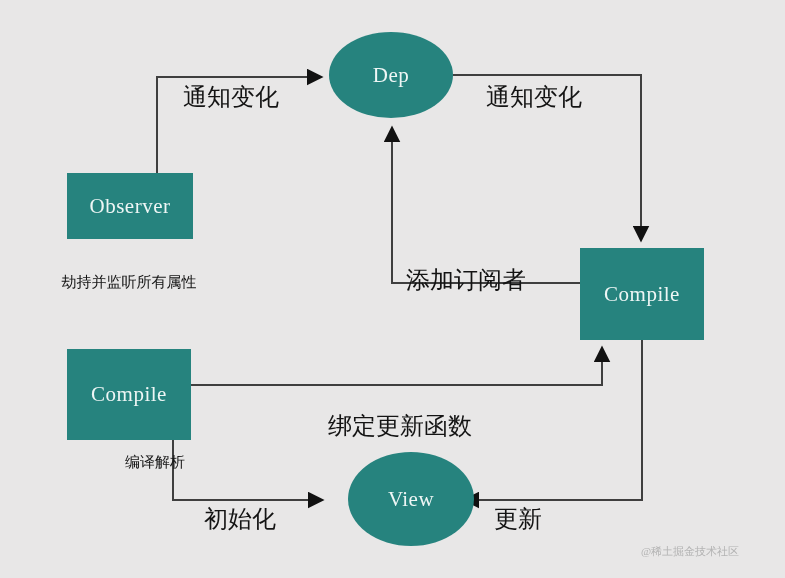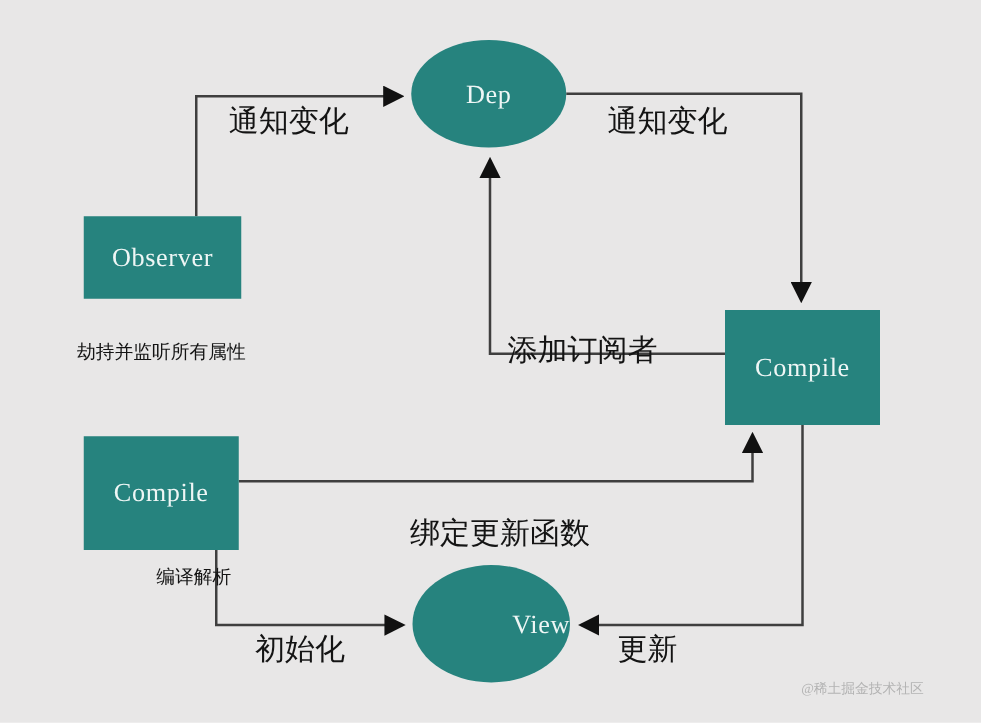--- a/index.html
+++ b/index.html
@@ -97,21 +97,21 @@
   </div>
 
   <div class="node" style="left:580px; top:248px; width:124px; height:92px;">
     <span>Compile</span>
   </div>
 
   <div class="node" style="left:67px; top:349px; width:124px; height:91px;">
     <span>Compile</span>
   </div>
 
-  <div class="node ellipse" style="left:330px; top:452px; width:126px; height:94px;justify-content:flex-end;">
+  <div class="node ellipse" style="left:348px; top:452px; width:126px; height:94px;">
     <span>View</span>
   </div>
 
   <div class="edge-label" style="left:231px; top:97px;">通知变化</div>
 
   <div class="edge-label" style="left:534px; top:97px;">通知变化</div>
 
   <div class="edge-label" style="left:466px; top:280px;">添加订阅者</div>
 
   <div class="edge-label" style="left:400px; top:408px;margin-top:18px;">绑定更新函数</div>

